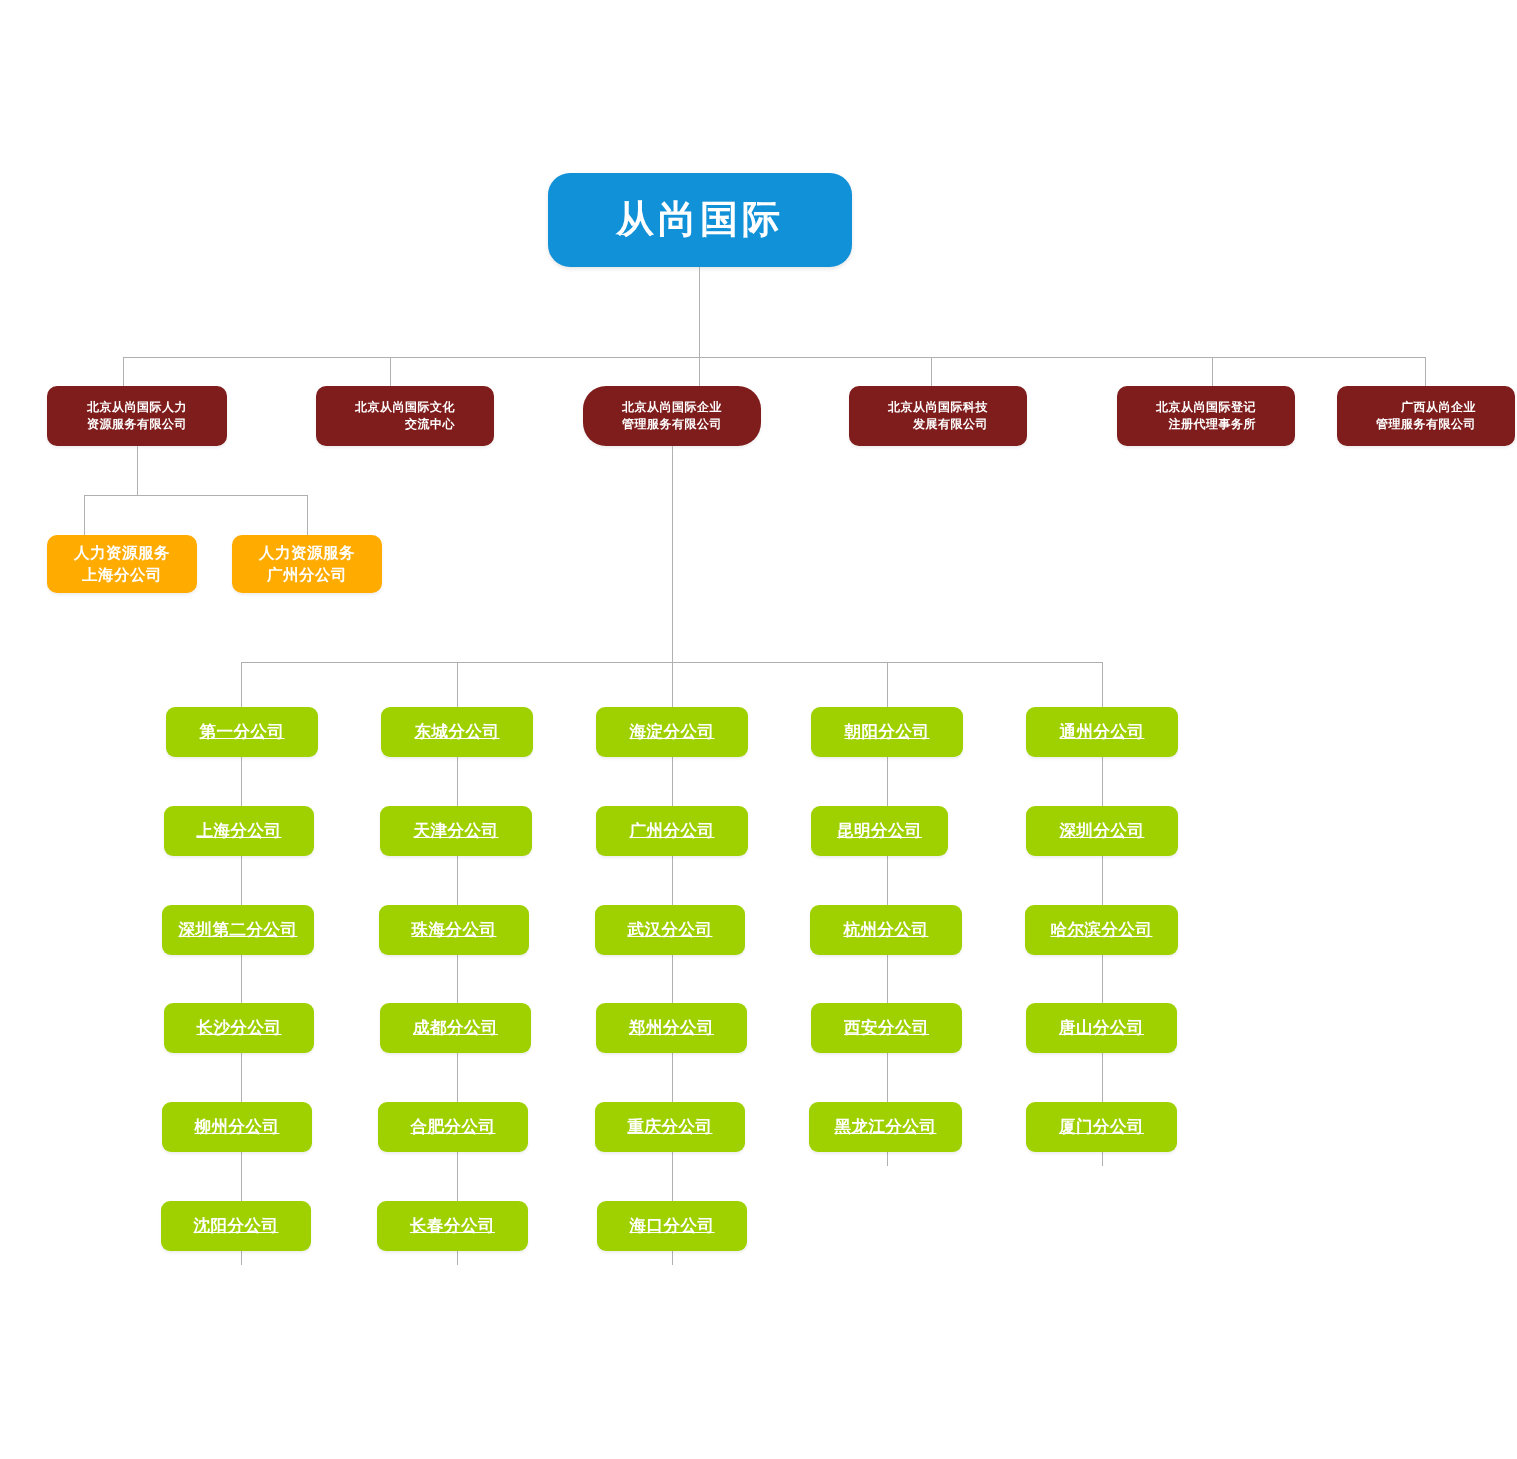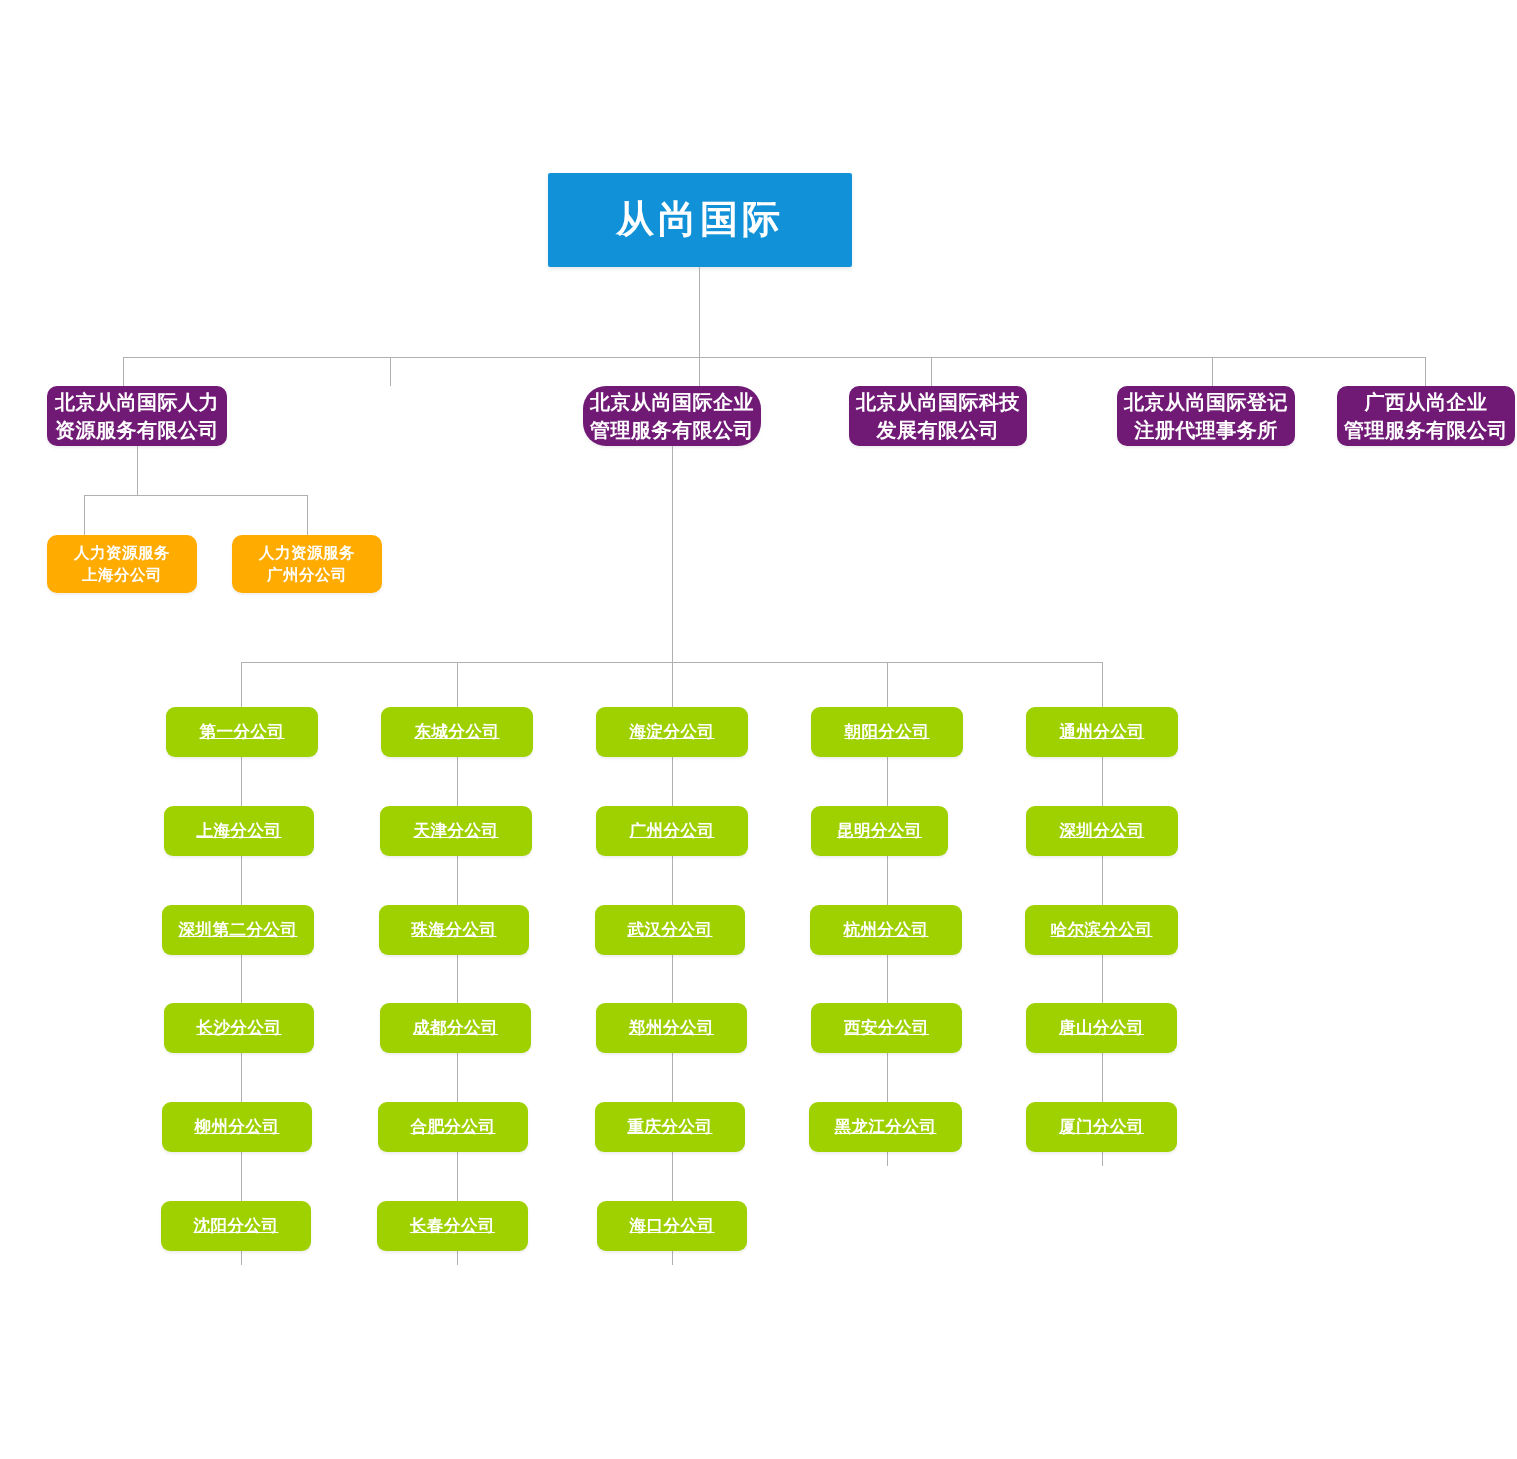--- a/index.html
+++ b/index.html
@@ -39,31 +39,32 @@
     font-weight: bold;
     line-height: 1.42;
     border-radius: 10px;
     white-space: pre-line;
     letter-spacing: 0.5px;
   }
 
   
   .node.root {
     background: #1191d8;
-    border-radius: 2px;
+    border-radius: 22px;
     font-size: 38px;
     letter-spacing: 4px;
     box-shadow: 0 2px 4px rgba(0,0,0,0.10);
   }
 
   
   .node.purple {
-    background: #701a75;
-    font-size: 20px;
+    background: #7f1d1d;
+    font-size: 12px;
     box-shadow: 0 2px 3px rgba(0,0,0,0.07);
+    text-align: right;
   }
 
   
   .node.orange {
     background: #ffab00;
     font-size: 15.5px;
     box-shadow: 0 2px 3px rgba(0,0,0,0.07);
   }
 
   
@@ -88,20 +89,22 @@
 
   <div class="conn v" style="left:123px; top:357px; height:29px;"></div>
   <div class="conn v" style="left:390px; top:357px; height:29px;"></div>
   <div class="conn v" style="left:699px; top:357px; height:29px;"></div>
   <div class="conn v" style="left:931px; top:357px; height:29px;"></div>
   <div class="conn v" style="left:1212px; top:357px; height:29px;"></div>
   <div class="conn v" style="left:1425px; top:357px; height:29px;"></div>
 
   <div class="node purple" style="left:47px; top:386px; width:180px; height:60px;">北京从尚国际人力
 资源服务有限公司</div>
+  <div class="node purple" style="left:316px; top:386px; width:178px; height:60px;">北京从尚国际文化
+交流中心</div>
   <div class="node purple" style="left:583px; top:386px; width:178px; height:60px;border-radius:23px;">北京从尚国际企业
 管理服务有限公司</div>
   <div class="node purple" style="left:849px; top:386px; width:178px; height:60px;">北京从尚国际科技
 发展有限公司</div>
   <div class="node purple" style="left:1117px; top:386px; width:178px; height:60px;">北京从尚国际登记
 注册代理事务所</div>
   <div class="node purple" style="left:1337px; top:386px; width:178px; height:60px;">广西从尚企业
 管理服务有限公司</div>
 
   <div class="conn v" style="left:137px; top:446px; height:49px;"></div>

